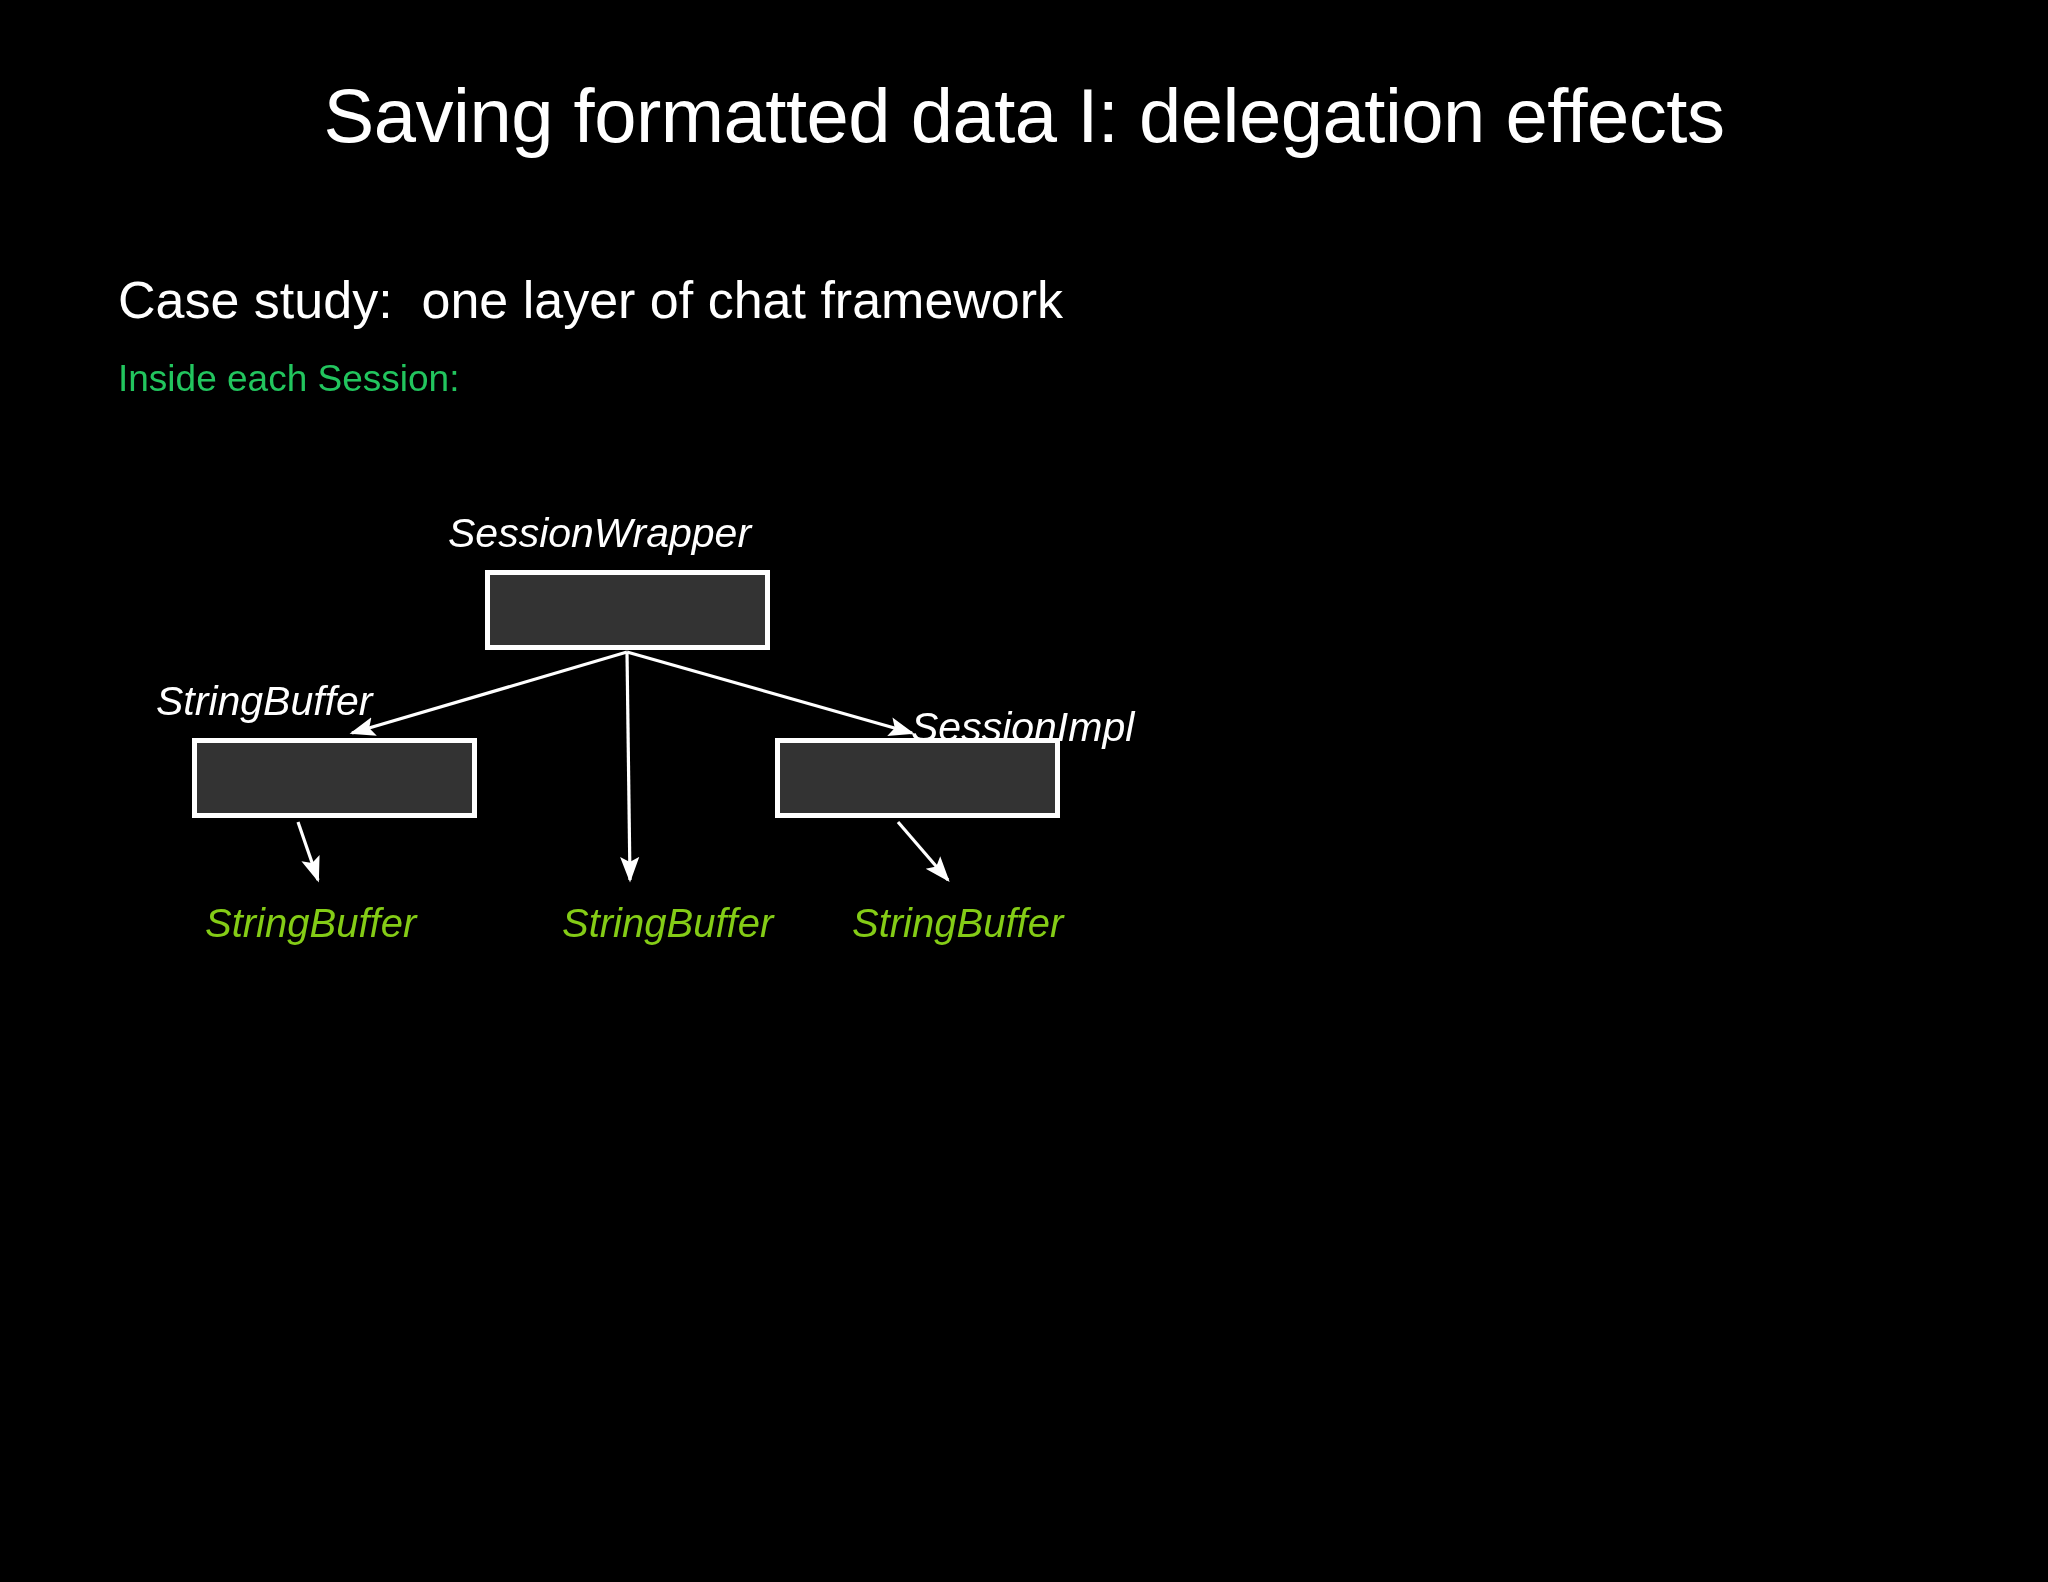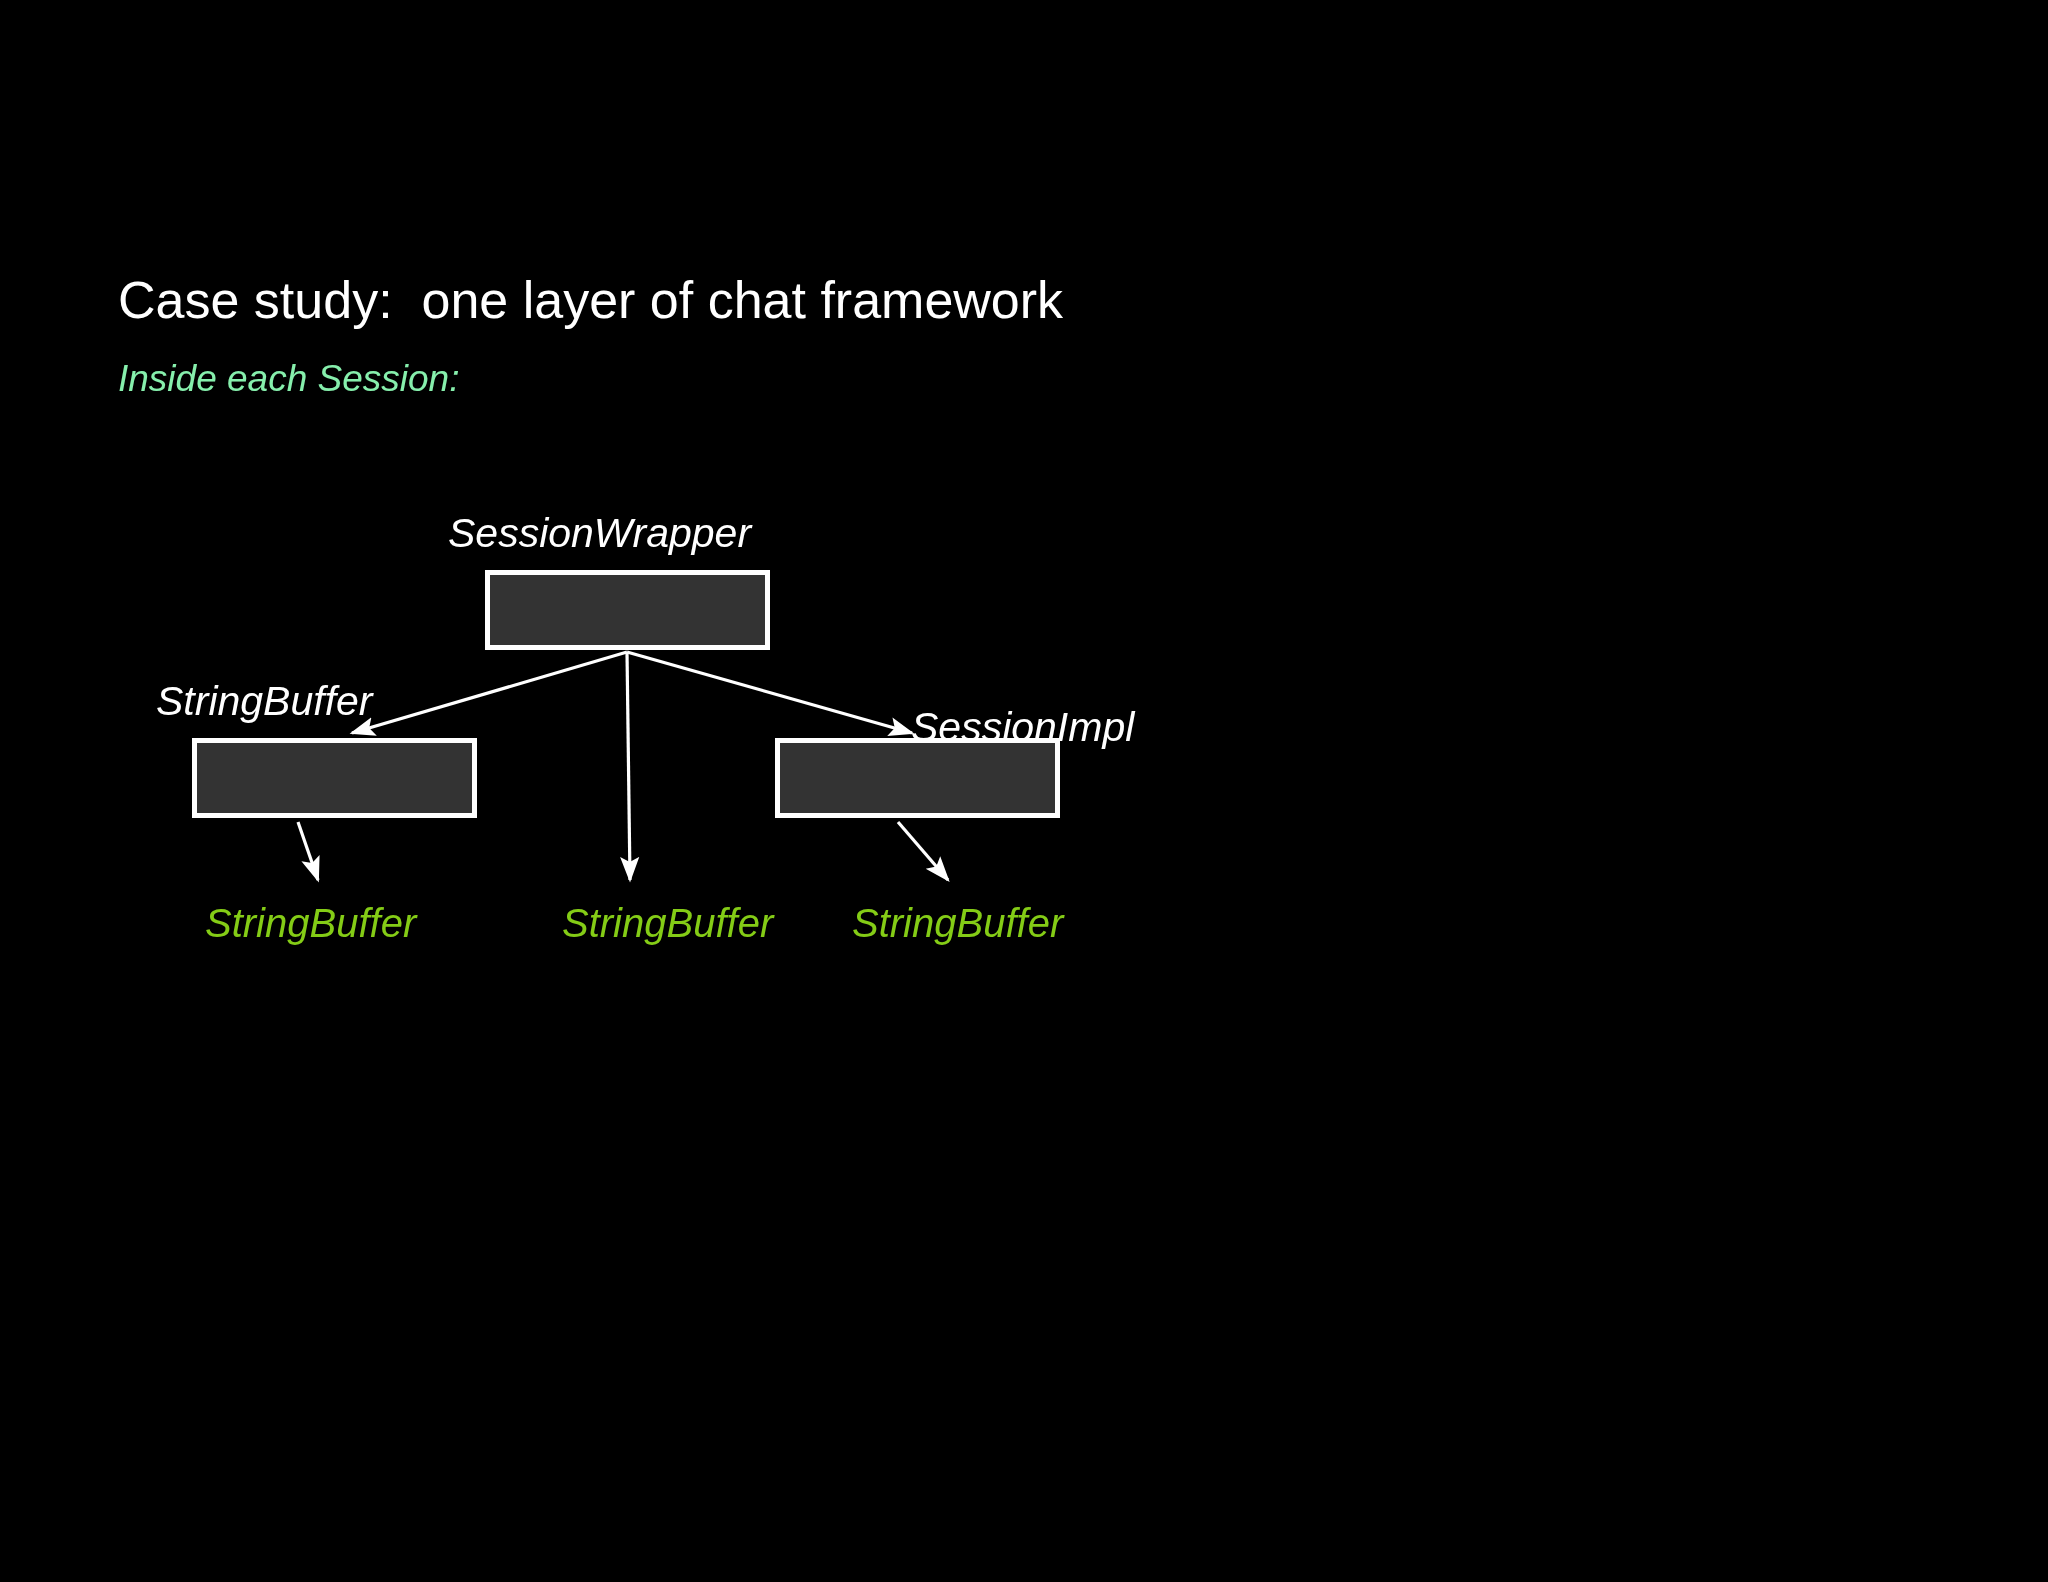--- a/index.html
+++ b/index.html
@@ -50,23 +50,22 @@
     white-space: pre;
     margin-top: 20px;
   }
   #inside-session {
     position: absolute;
     left: 118px;
     top: 360px;
     font-size: 37px;
     line-height: 1.0;
     font-weight: 400;
-    color: #86efac;
-    white-space: pre;
-    font-style: italic;
+    color: #22c55e;
+    white-space: pre;
   }
 
   
   #diagram {
     position: absolute;
     left: 0;
     top: 0;
     width: 1380px;
     height: 1000px;
   }
@@ -140,20 +139,21 @@
   }
   #bullet-0 { left: 1400px; top: 352px; }
   #bullet-1 { left: 1400px; top: 500px; }
   #bullet-2 { left: 1400px; top: 944px; }
 </style>
 </head>
 <body>
 
 <div id="slide">
 
+  <div id="slide-title">Saving formatted data I: delegation effects</div>
 
   <div id="case-study">Case study:  one layer of chat framework</div>
 
   <div id="inside-session">Inside each Session:</div>
 
   <div id="diagram">
 
     <svg id="diagram-svg" viewBox="0 0 1380 1000">
       <defs>
         <marker id="arrowhead" markerWidth="9" markerHeight="9" refX="7.2" refY="3.4" orient="auto" markerUnits="strokeWidth">

